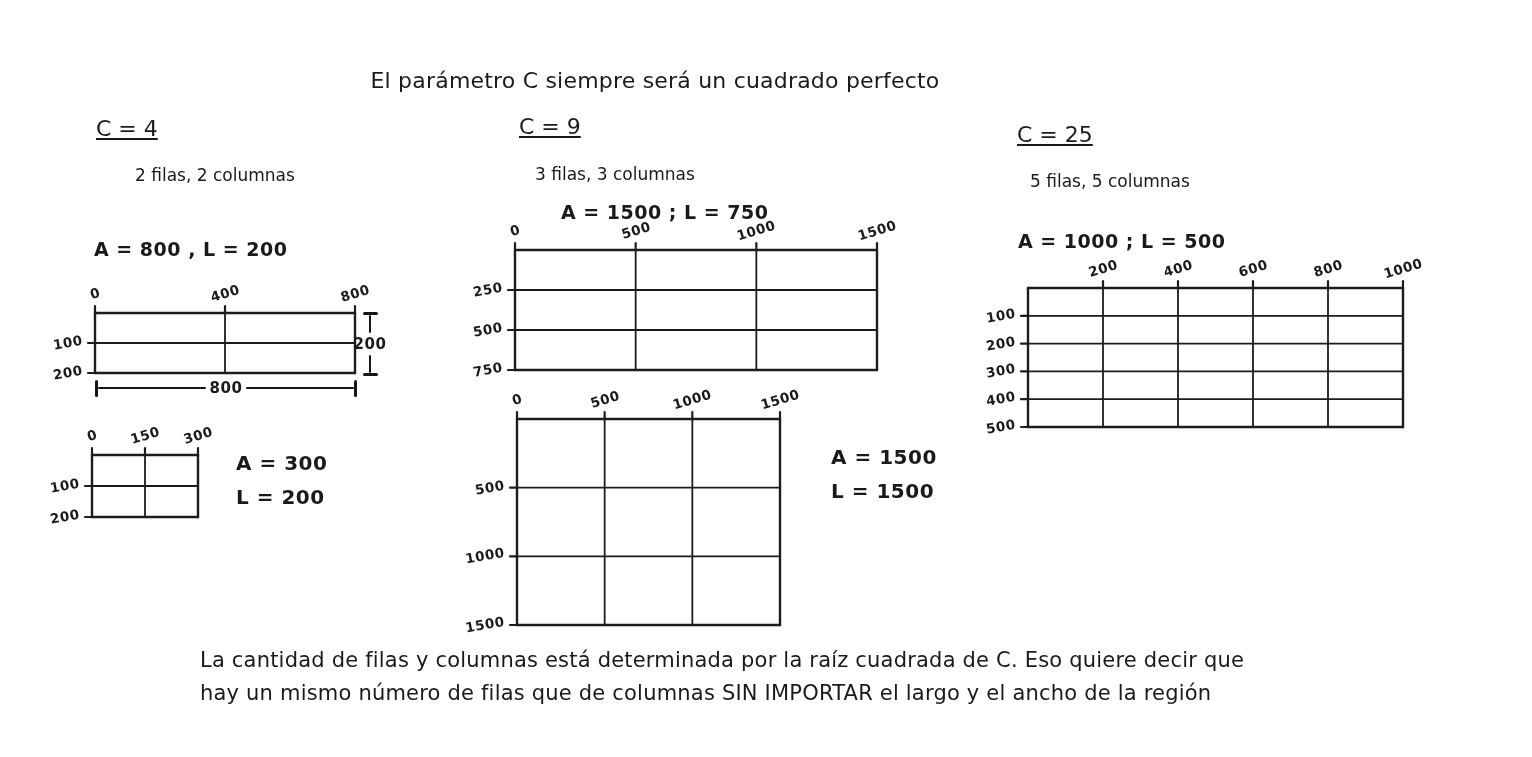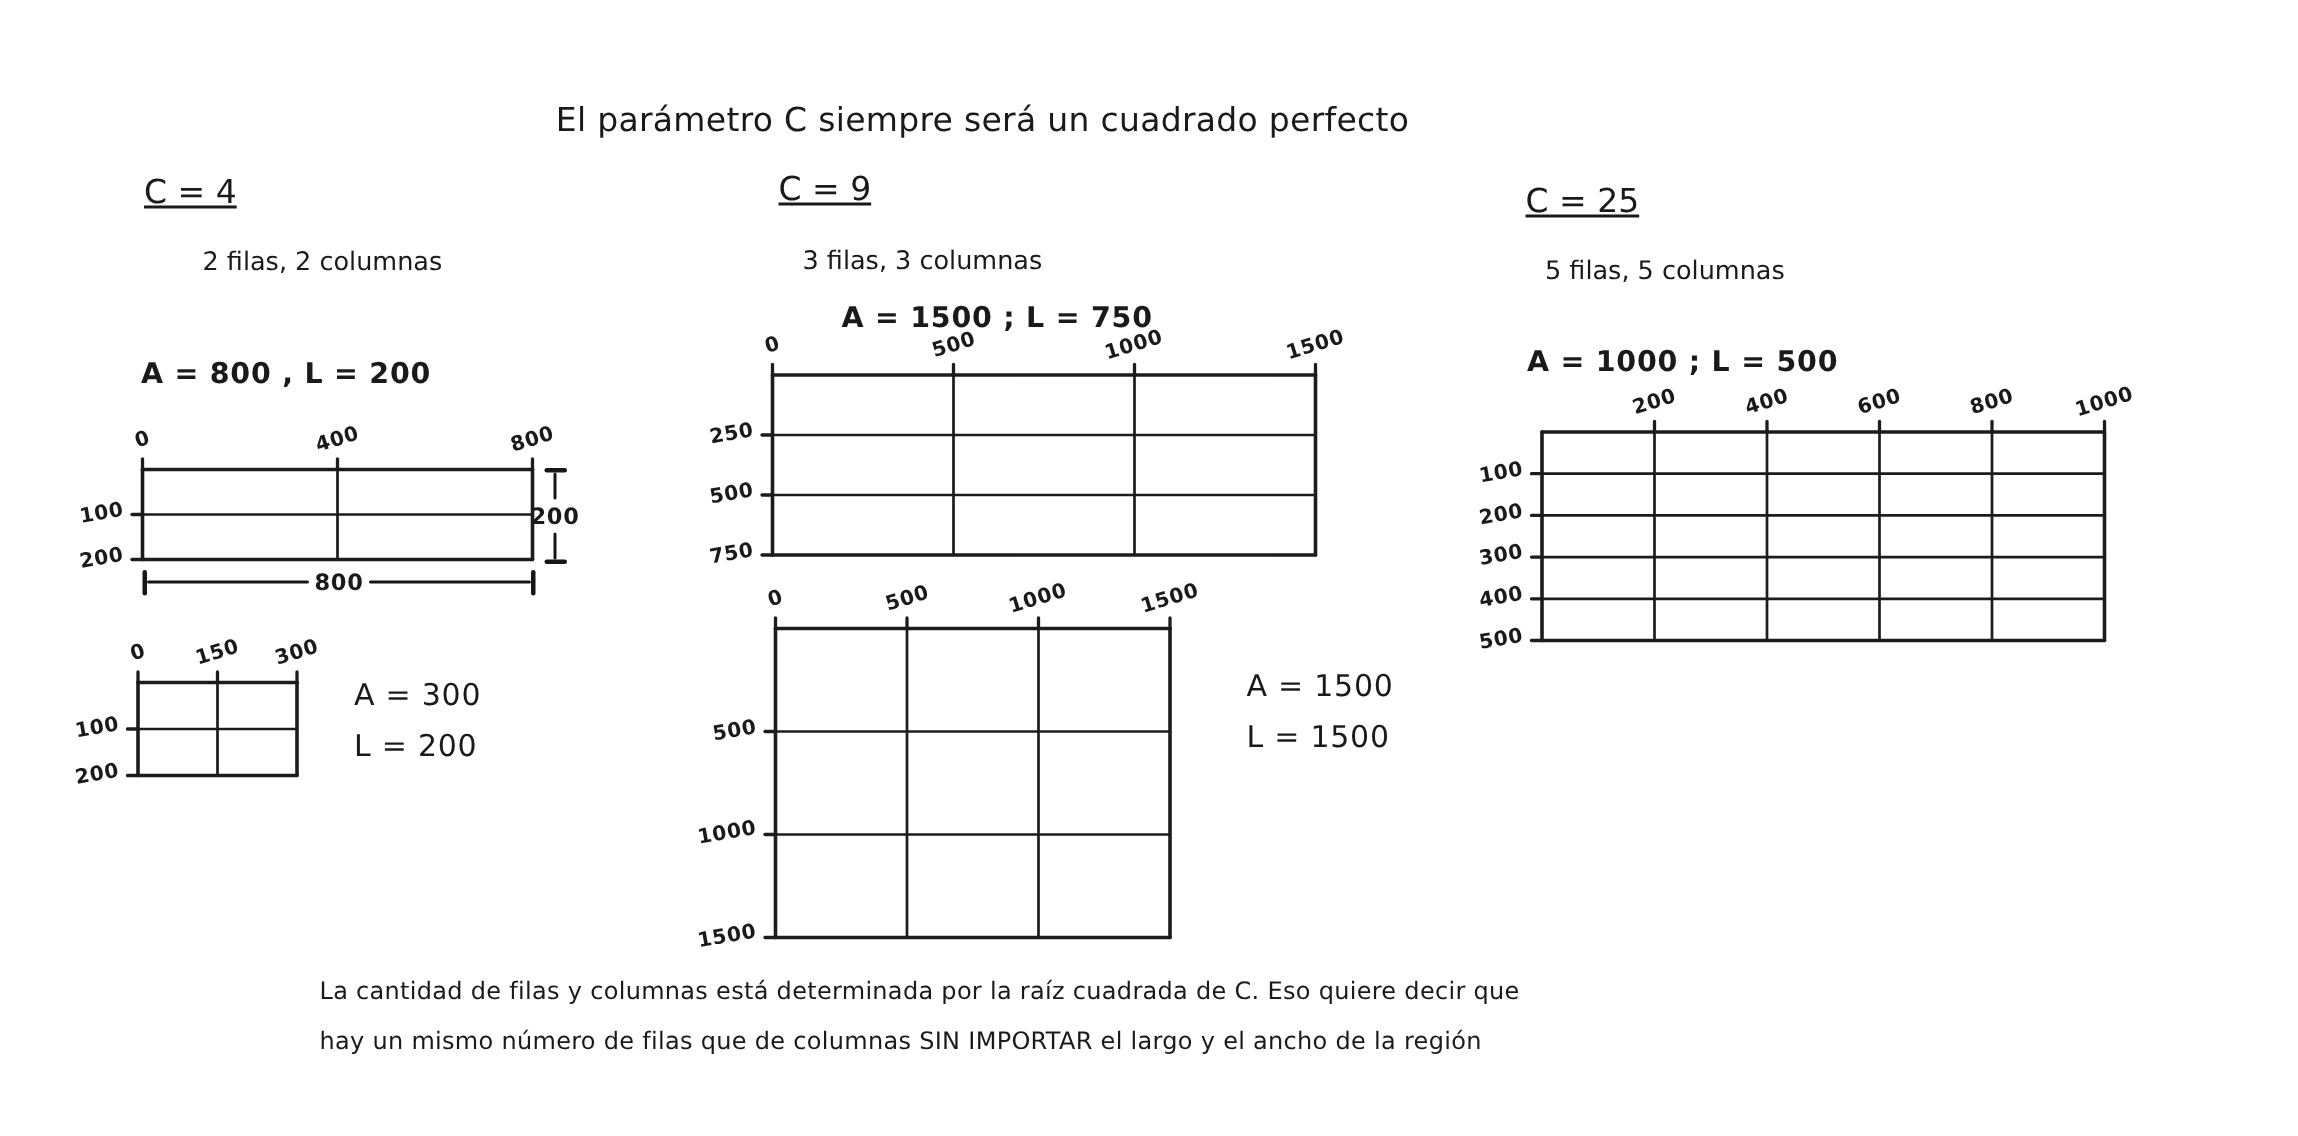--- a/index.html
+++ b/index.html
@@ -6,21 +6,21 @@
   .canvas {
     position:relative; width:1532px; height:757px; overflow:hidden;
     background:#ffffff; color:#1a1a1a;
     font-family:"DejaVu Sans","Liberation Sans",sans-serif;
   }
   .txt { position:absolute; white-space:nowrap; }
   .title { left:0; top:36px; width:1310px; text-align:center; font-size:22px; letter-spacing:0.2px;margin-top:32px; }
   .c-label { font-size:22px;text-decoration:underline; }
   .dims-label { font-size:17px; }
   .params-label { font-size:19px; font-weight:700; letter-spacing:0.5px; }
-  .footer { position:absolute; left:213px; top:644px; font-size:16px; line-height:33px; letter-spacing:0.2px; }
+  .footer { position:absolute; left:200px; top:644px; font-size:21px; line-height:33px; letter-spacing:0.2px; }
 
   
   .grid-fig { position:absolute; }
   .grid-fig svg { position:absolute; overflow:visible; }
   .xlab {
     position:absolute; top:-28px; transform:translateX(-50%) rotate(-17deg);
     font-size:13.5px; font-weight:700; letter-spacing:0.5px;
   }
   .ylab {
     position:absolute; right:100%; margin-right:12px; transform:translateY(-55%) rotate(-10deg);
@@ -29,21 +29,21 @@
 
   
   .dim-v { position:absolute; display:flex; flex-direction:column; align-items:center; width:36px; }
   .dim-h { position:absolute; display:flex; align-items:center; height:22px; }
   .cap-h { width:15px; height:3px; background:#161616; border-radius:2px; }
   .cap-v { width:3px; height:17px; background:#161616; border-radius:2px; }
   .seg-v { width:2.5px; flex:1; background:#161616; border-radius:2px; }
   .seg-h { height:2.5px; flex:1; background:#161616; border-radius:2px; }
   .dim-label { font-weight:700; font-size:15px; padding:2px 4px; letter-spacing:0.5px; }
 
-  .param-pair { position:absolute; font-weight:400; font-size:20px; line-height:34px; letter-spacing:0.5px; }
+  .param-pair { position:absolute; font-weight:700; font-size:20px; line-height:34px; letter-spacing:0.5px; }
 </style>
 </head>
 <body>
 
 <div class="canvas">
 
   <div class="txt title">El parámetro C siempre será un cuadrado perfecto</div>
 
   <div class="txt c-label" style="left:96px;  top:116px;">C = 4</div>
   <div class="txt dims-label" style="left:135px; top:165px;">2 filas, 2 columnas</div>

